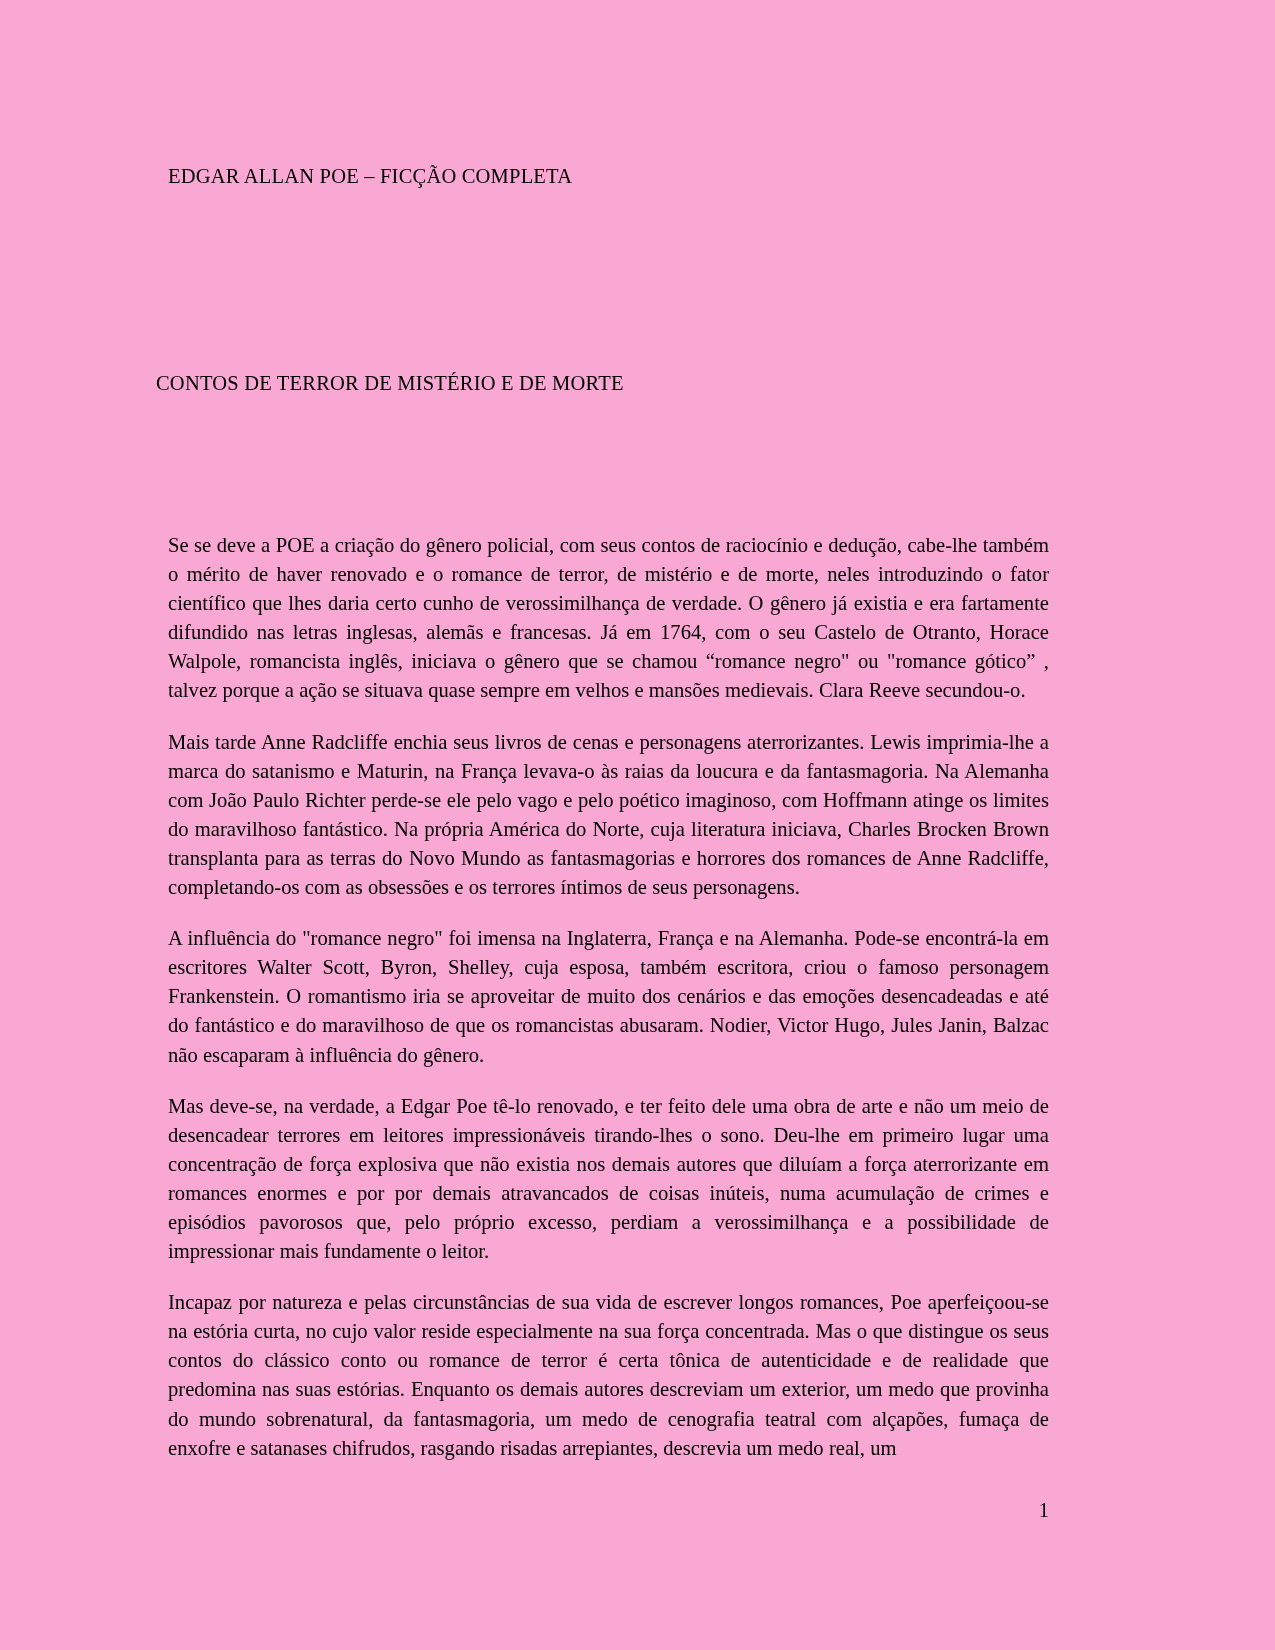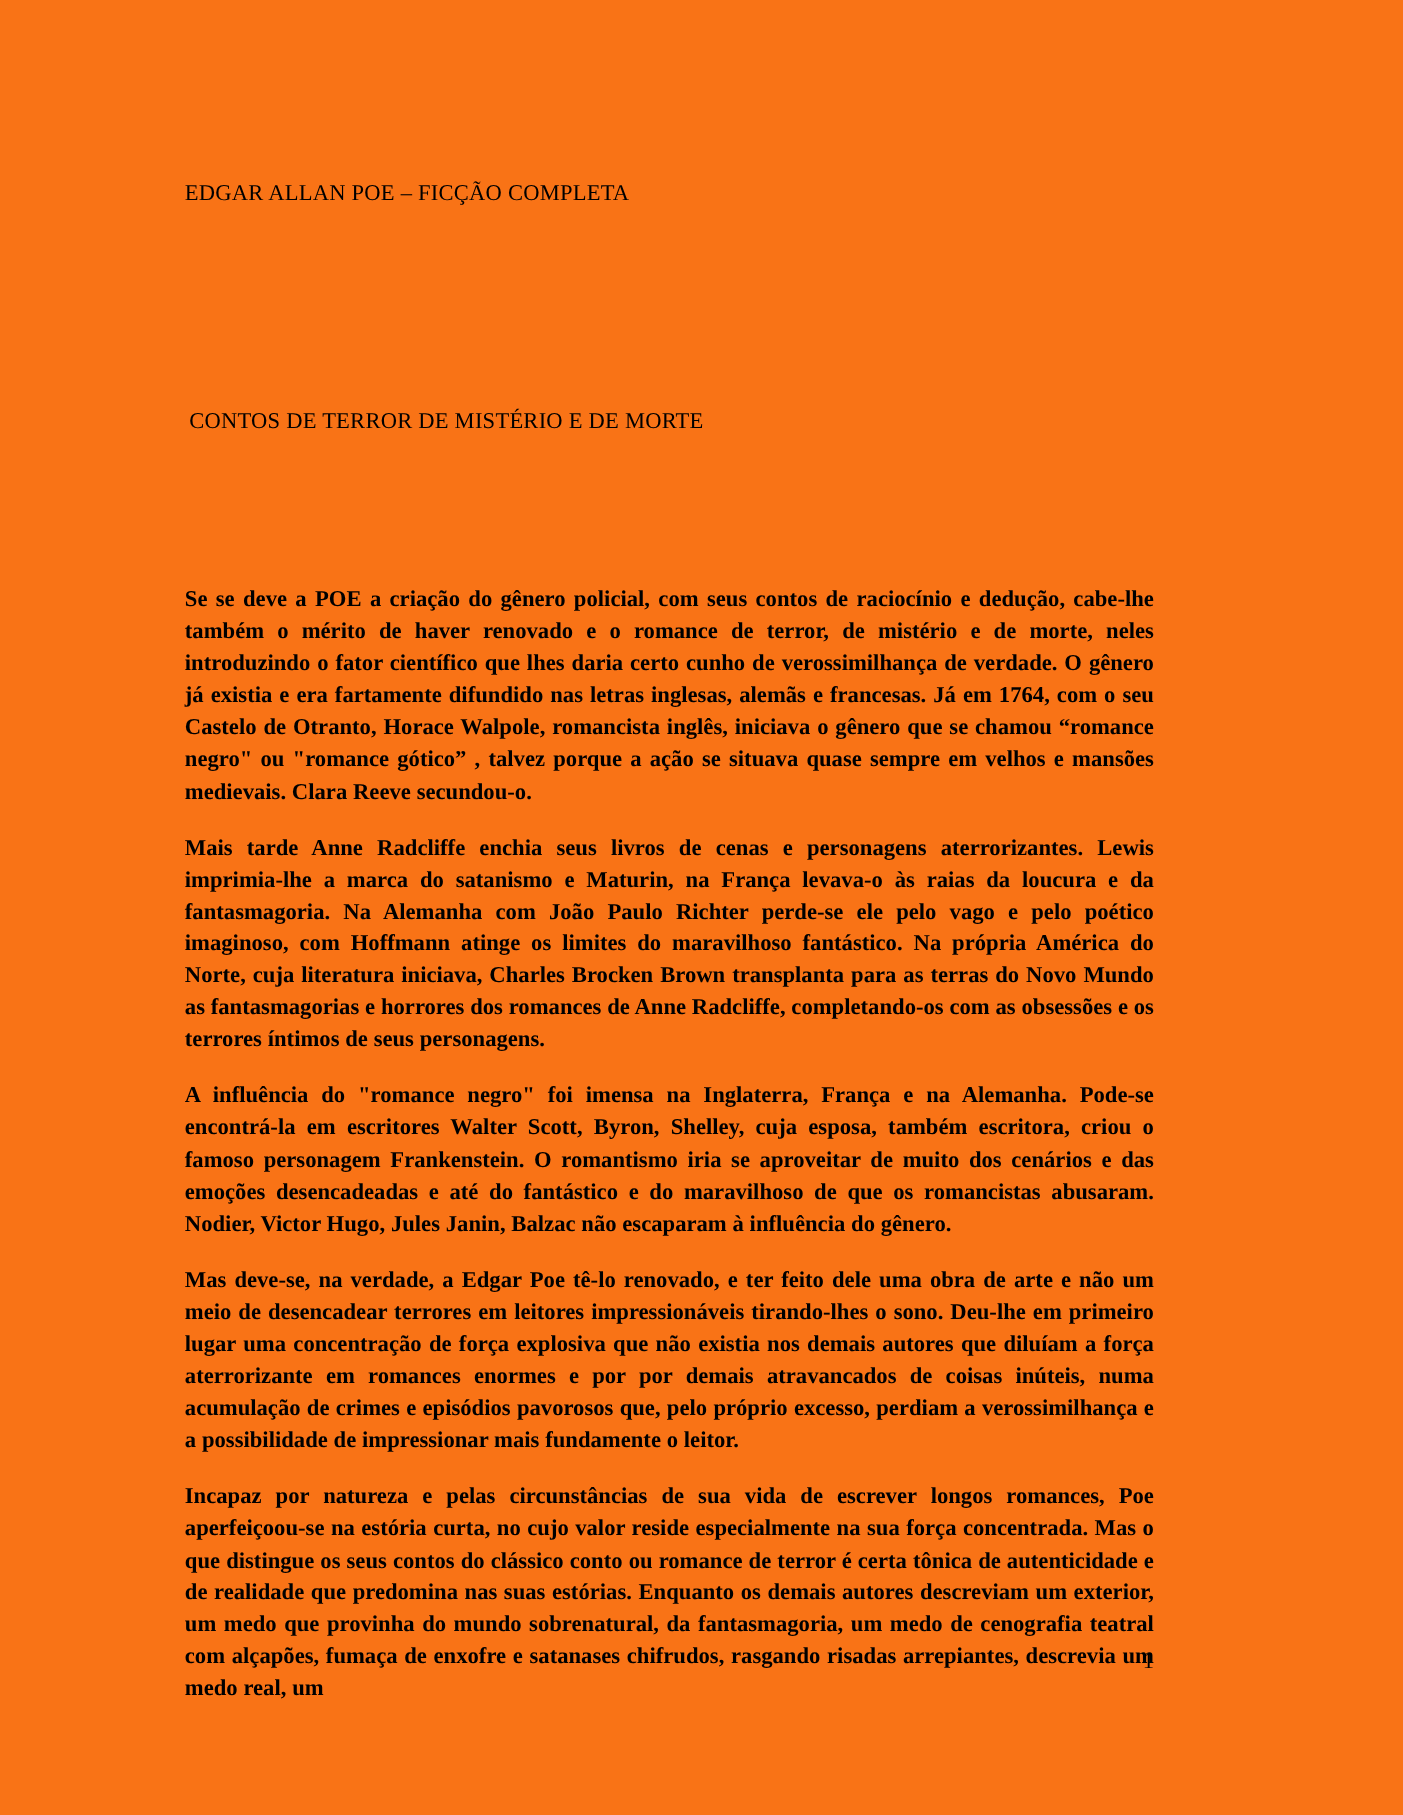--- a/index.html
+++ b/index.html
@@ -15,37 +15,37 @@
     color: #000000;
     overflow: hidden;
   }
 
   .page {
     position: absolute;
     left: 0;
     top: 0;
     width: 1275px;
     height: 1650px;
-    background: #f97316;
+    background: #f9a8d4;
   }
 
   .running-head {
     position: absolute;
     left: 168px;
     top: 163px;
     width: 880px;
     font-size: 20.5px;
     line-height: 26px;
     letter-spacing: 0.2px;
     white-space: nowrap;
   }
 
   .section-title {
     position: absolute;
-    left: 172px;
+    left: 156px;
     top: 370px;
     width: 880px;
     font-size: 20.5px;
     line-height: 26px;
     letter-spacing: 0.2px;
     white-space: nowrap;
   }
 
   .subsection-title {
     position: absolute;
@@ -67,21 +67,20 @@
 
   .para {
     margin: 0 0 22px 0;
     font-size: 20.6px;
     line-height: 29.1px;
     text-align: justify;
     text-justify: inter-word;
     hyphens: none;
     -webkit-hyphens: none;
     word-spacing: 0.1px;
-    font-weight: bold;
   }
 
   .para:last-child {
     margin-bottom: 0;
   }
 
   .page-number {
     position: absolute;
     left: 0;
     top: 1498px;

